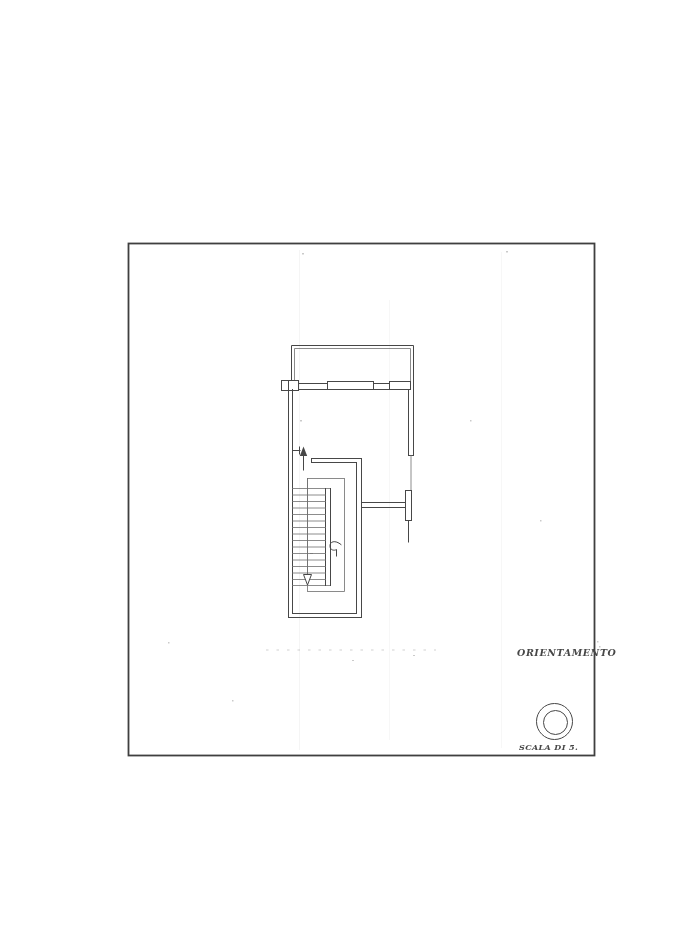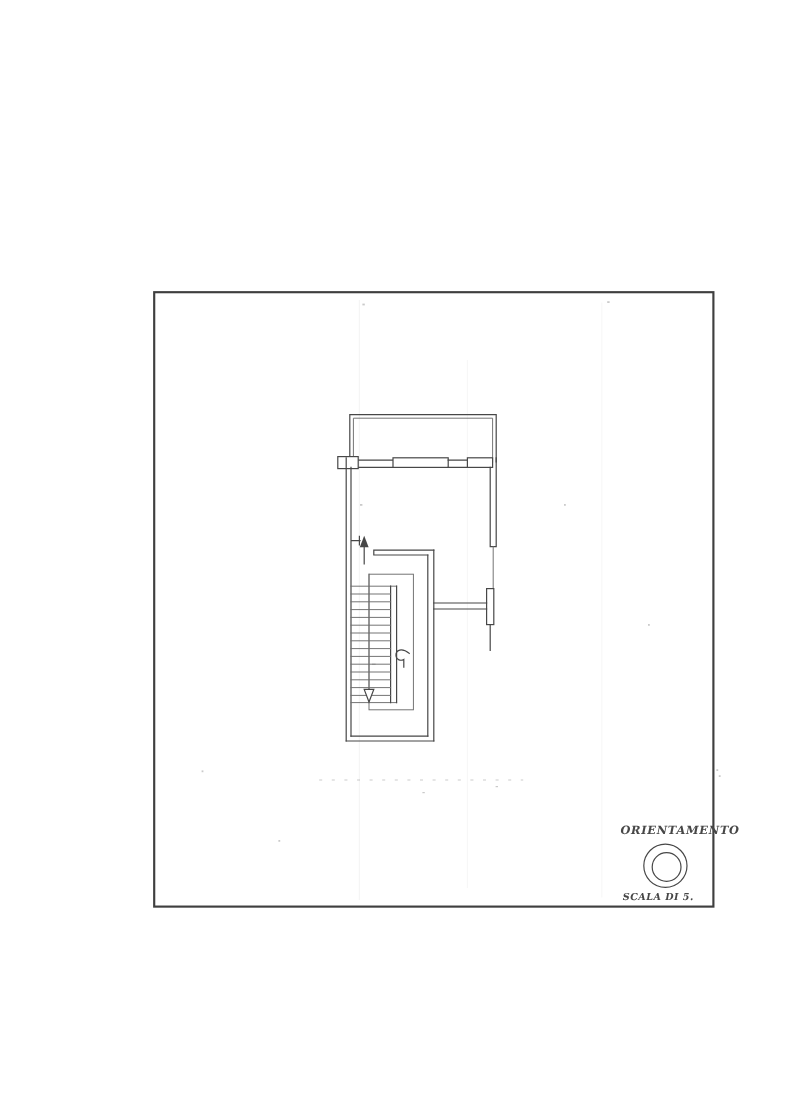--- a/index.html
+++ b/index.html
@@ -16,21 +16,21 @@
     font-family:"DejaVu Serif", serif;
   }
   .stage{position:absolute;inset:0;}
   svg.plan{position:absolute;left:0;top:0;}
   .w{stroke:var(--ink);stroke-width:1;fill:none;stroke-linecap:square;}
   .t{stroke:var(--thin);stroke-width:0.8;fill:none;stroke-linecap:square;}
   .wf{fill:#ffffff;stroke:var(--ink);stroke-width:1;}
   .solid{fill:var(--ink);stroke:none;}
   .frame-line{stroke:var(--frame);stroke-width:1.8;fill:none;}
   .label-orientamento{
-    position:absolute;left:517px;top:688px;white-space:nowrap;
+    position:absolute;left:517px;top:648px;white-space:nowrap;
     font-style:italic;font-weight:700;font-size:9.5px;line-height:1;
     letter-spacing:0.6px;color:var(--ink);
   }
   .compass-outer{
     position:absolute;left:536px;top:703px;width:35px;height:35px;
     border:1.5px solid var(--ink);border-radius:50%;box-sizing:content-box;
   }
   .compass-inner{
     position:absolute;left:542.5px;top:709.5px;width:23px;height:23px;
     border:1.5px solid var(--ink);border-radius:50%;box-sizing:content-box;

